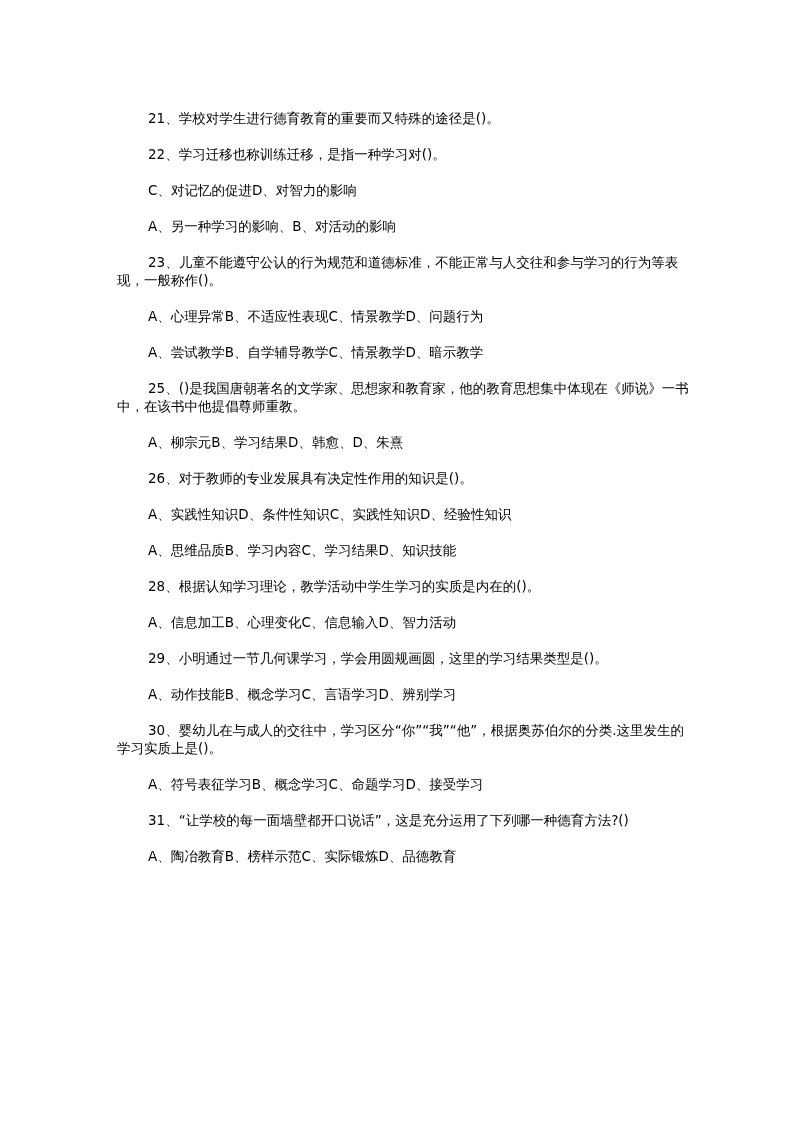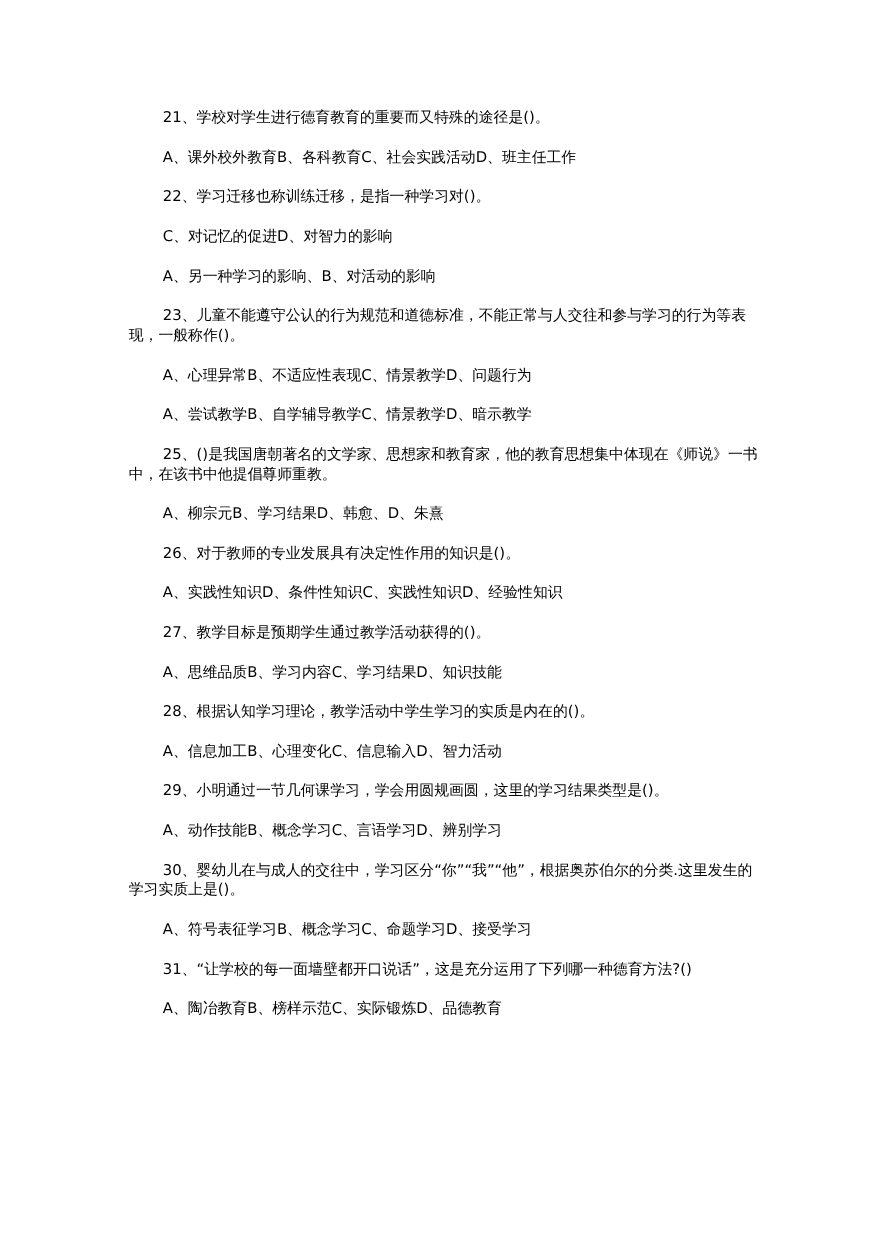--- a/index.html
+++ b/index.html
@@ -1,38 +1,36 @@
 <!DOCTYPE html>
 <html><head>
   <meta charset="utf-8">
   <style>
     html, body { margin:0; padding:0; background:#ffffff; }
     body { width:794px; height:1123px; position:relative; overflow:hidden;
            font-family:"DejaVu Sans","Liberation Sans",sans-serif; color:#000; }
-    .page { position:absolute; left:117px; top:98px; width:578px; }
+    .page { position:absolute; left:117px; top:109px; width:578px; }
     .para { font-size:13.5px; line-height:18px; text-indent:31px; margin:0 0 18px 0;
             letter-spacing:0px; white-space:normal; word-break:break-all; }
   </style>
 </head>
 <body>
 
 <div class="page">
   <p class="para">21、学校对学生进行德育教育的重要而又特殊的途径是()。</p>
-  <p class="para">A、课外校外教育B、各科教育C、社会实践活动D、班主任工作</p>
   <p class="para">22、学习迁移也称训练迁移，是指一种学习对()。</p>
   <p class="para">C、对记忆的促进D、对智力的影响</p>
   <p class="para">A、另一种学习的影响、B、对活动的影响</p>
   <p class="para">23、儿童不能遵守公认的行为规范和道德标准，不能正常与人交往和参与学习的行为等表现，一般称作()。</p>
   <p class="para">A、心理异常B、不适应性表现C、情景教学D、问题行为</p>
   <p class="para">A、尝试教学B、自学辅导教学C、情景教学D、暗示教学</p>
   <p class="para">25、()是我国唐朝著名的文学家、思想家和教育家，他的教育思想集中体现在《师说》一书中，在该书中他提倡尊师重教。</p>
   <p class="para">A、柳宗元B、学习结果D、韩愈、D、朱熹</p>
   <p class="para">26、对于教师的专业发展具有决定性作用的知识是()。</p>
   <p class="para">A、实践性知识D、条件性知识C、实践性知识D、经验性知识</p>
-  <p class="para">27、教学目标是预期学生通过教学活动获得的()。</p>
   <p class="para">A、思维品质B、学习内容C、学习结果D、知识技能</p>
   <p class="para">28、根据认知学习理论，教学活动中学生学习的实质是内在的()。</p>
   <p class="para">A、信息加工B、心理变化C、信息输入D、智力活动</p>
   <p class="para">29、小明通过一节几何课学习，学会用圆规画圆，这里的学习结果类型是()。</p>
   <p class="para">A、动作技能B、概念学习C、言语学习D、辨别学习</p>
   <p class="para">30、婴幼儿在与成人的交往中，学习区分“你”“我”“他”，根据奥苏伯尔的分类.这里发生的学习实质上是()。</p>
   <p class="para">A、符号表征学习B、概念学习C、命题学习D、接受学习</p>
   <p class="para">31、“让学校的每一面墙壁都开口说话”，这是充分运用了下列哪一种德育方法?()</p>
   <p class="para">A、陶冶教育B、榜样示范C、实际锻炼D、品德教育</p>
 </div>

